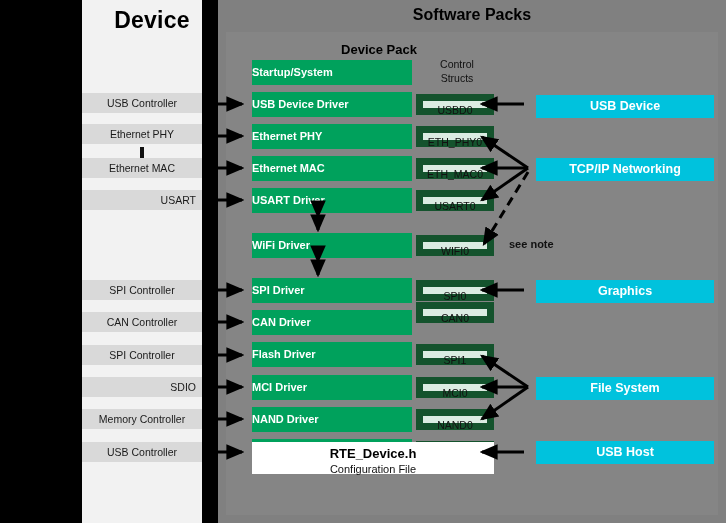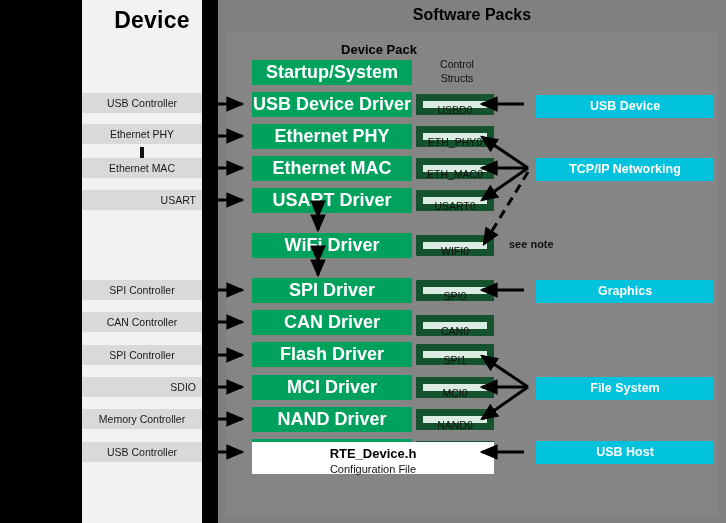--- a/index.html
+++ b/index.html
@@ -109,23 +109,22 @@
   }
 
   
   .drv {
     position: absolute;
     left: 26px;
     width: 160px;
     height: 25px;
     background: #00a15c;
     color: #ffffff;
-    font-size: 18px;
-    font-weight: bold;
-    text-align: center;
+    font-size: 11px;
+    font-weight: bold;
     line-height: 25px;
     white-space: nowrap;
   }
   
   .ctl {
     position: absolute;
     left: 190px;
     width: 78px;
     height: 21px;
     background: #dbece2;
@@ -232,21 +231,21 @@
           <div class="drv" style="top: 375px;">NAND Driver</div>
           <div class="drv" style="top: 407px;">USB Host Driver</div>
         </div>
       <div id="ctl-list">
           <div class="ctl" style="top: 62px;">USBD0</div>
           <div class="ctl" style="top: 94px;">ETH_PHY0</div>
           <div class="ctl" style="top: 126px;">ETH_MAC0</div>
           <div class="ctl" style="top: 158px;">USART0</div>
           <div class="ctl" style="top: 203px;">WIFI0</div>
           <div class="ctl" style="top: 248px;">SPI0</div>
-          <div class="ctl" style="top: 283px;">CAN0</div>
+          <div class="ctl" style="top: 270px;">CAN0</div>
           <div class="ctl" style="top: 312px;">SPI1</div>
           <div class="ctl" style="top: 345px;">MCI0</div>
           <div class="ctl" style="top: 377px;">NAND0</div>
           <div class="ctl" style="top: 409px;">USBH0</div>
         </div>
       <div id="mw-list">
           <div class="mw" style="top: 63px;">USB Device</div>
           <div class="mw" style="top: 126px;">TCP/IP Networking</div>
           <div class="mw" style="top: 248px;">Graphics</div>
           <div class="mw" style="top: 345px;">File System</div>

